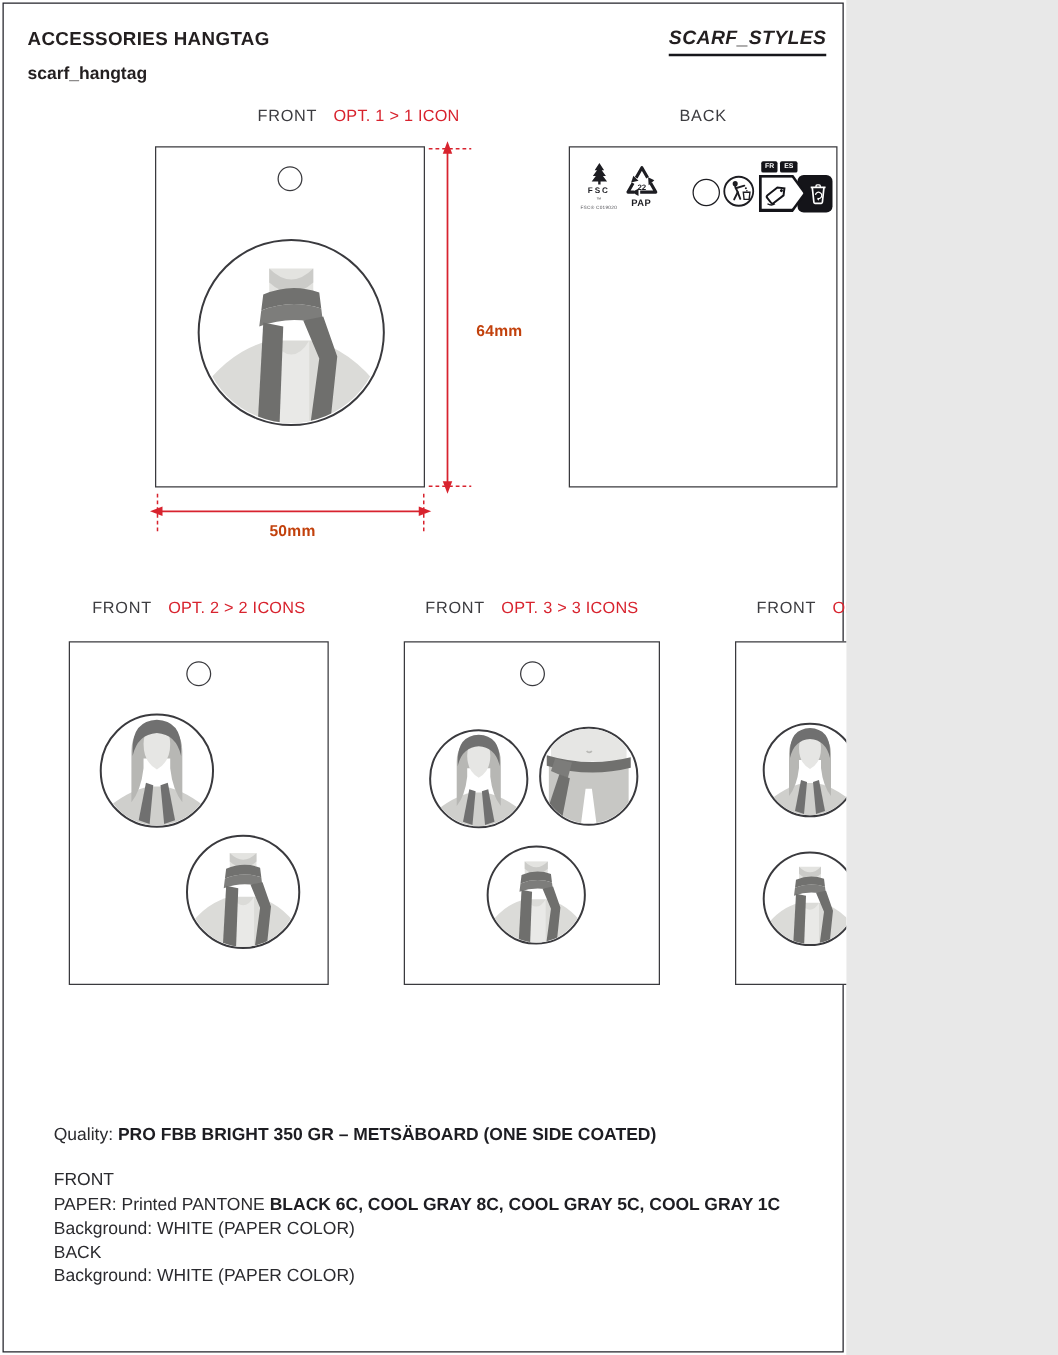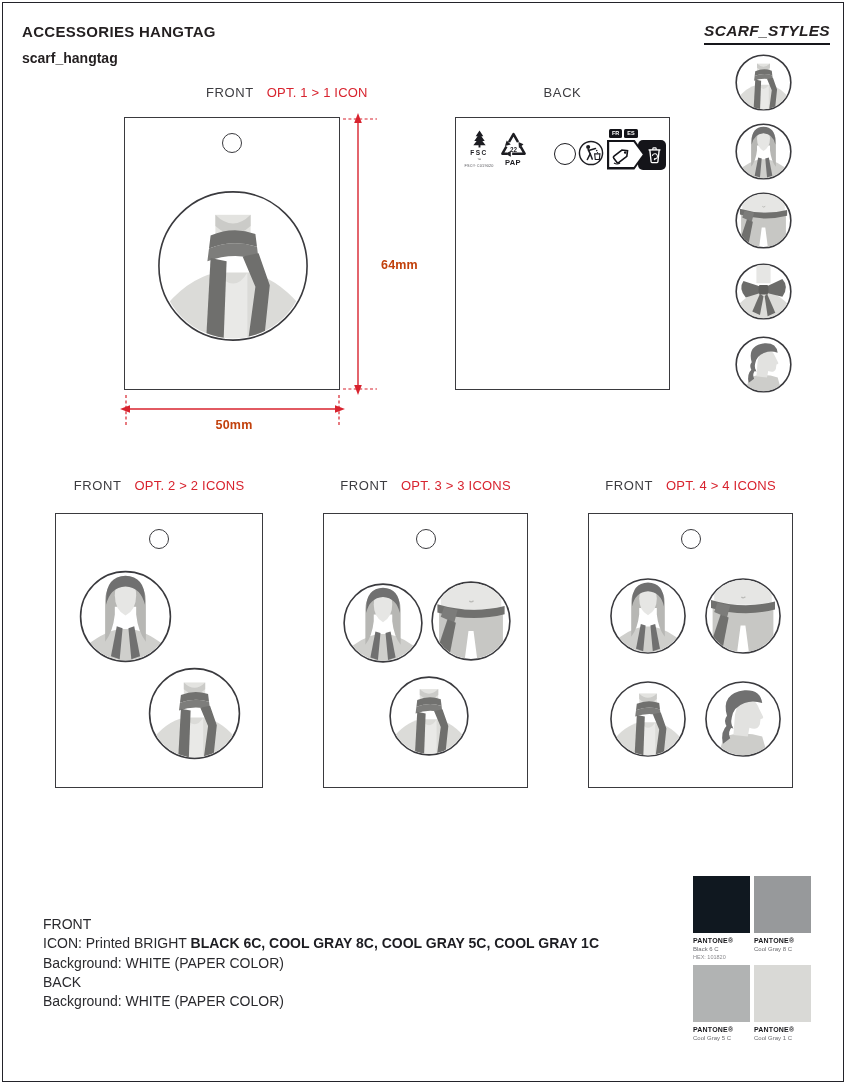--- a/index.html
+++ b/index.html
@@ -1,16 +1,16 @@
 <!DOCTYPE html>
 <html><head>
 <meta charset="utf-8">
 <style>
   html,body{margin:0;padding:0;background:#e8e8e8;}
-  .page{position:relative;width:846px;height:1084px;background:#ffffff;
+  .page{position:relative;width:677px;height:1084px;background:#ffffff;
         font-family:"Liberation Sans",sans-serif;color:#231f20;overflow:hidden;}
   .frame{position:absolute;inset:2px;border:1.5px solid #23232a;pointer-events:none;}
 
   .hdr-title{position:absolute;left:22px;top:23px;font-size:15px;font-weight:bold;letter-spacing:.3px;}
   .hdr-sub{position:absolute;left:22px;top:50px;font-size:14px;font-weight:bold;}
   .corner{position:absolute;right:16px;top:22px;font-size:15.5px;font-weight:bold;font-style:italic;
           letter-spacing:.3px;border-bottom:2px solid #17171b;padding-bottom:3px;}
 
   .lblrow{position:absolute;display:flex;gap:13px;font-size:13px;white-space:nowrap;}
   .lbl-front{color:#3c3c40;letter-spacing:.6px;}
@@ -312,24 +312,28 @@
       </svg>
     <svg class="ic" style="left:19px;top:165px;width:80px;height:80px" viewBox="0 0 100 100">
         <use href="#sym-neck"></use>
       </svg>
     <svg class="ic" style="left:114px;top:165px;width:80px;height:80px" viewBox="0 0 100 100">
         <use href="#sym-wrap"></use>
       </svg>
   </div>
 
   <div class="specs">
+    <div>
+      <span>Quality:</span>
+      <b>PRO FBB BRIGHT 350 GR – METSÄBOARD (ONE SIDE COATED)</b>
+    </div>
     <div class="gap"></div>
     <div>FRONT</div>
     <div>
-      <span>ICON: Printed BRIGHT</span>
+      <span>PAPER: Printed PANTONE</span>
       <b>BLACK 6C, COOL GRAY 8C, COOL GRAY 5C, COOL GRAY 1C</b>
     </div>
     <div>
       <span>Background:</span>
       <span>WHITE (PAPER COLOR)</span>
     </div>
     <div>BACK</div>
     <div>
       <span>Background:</span>
       <span>WHITE (PAPER COLOR)</span>

